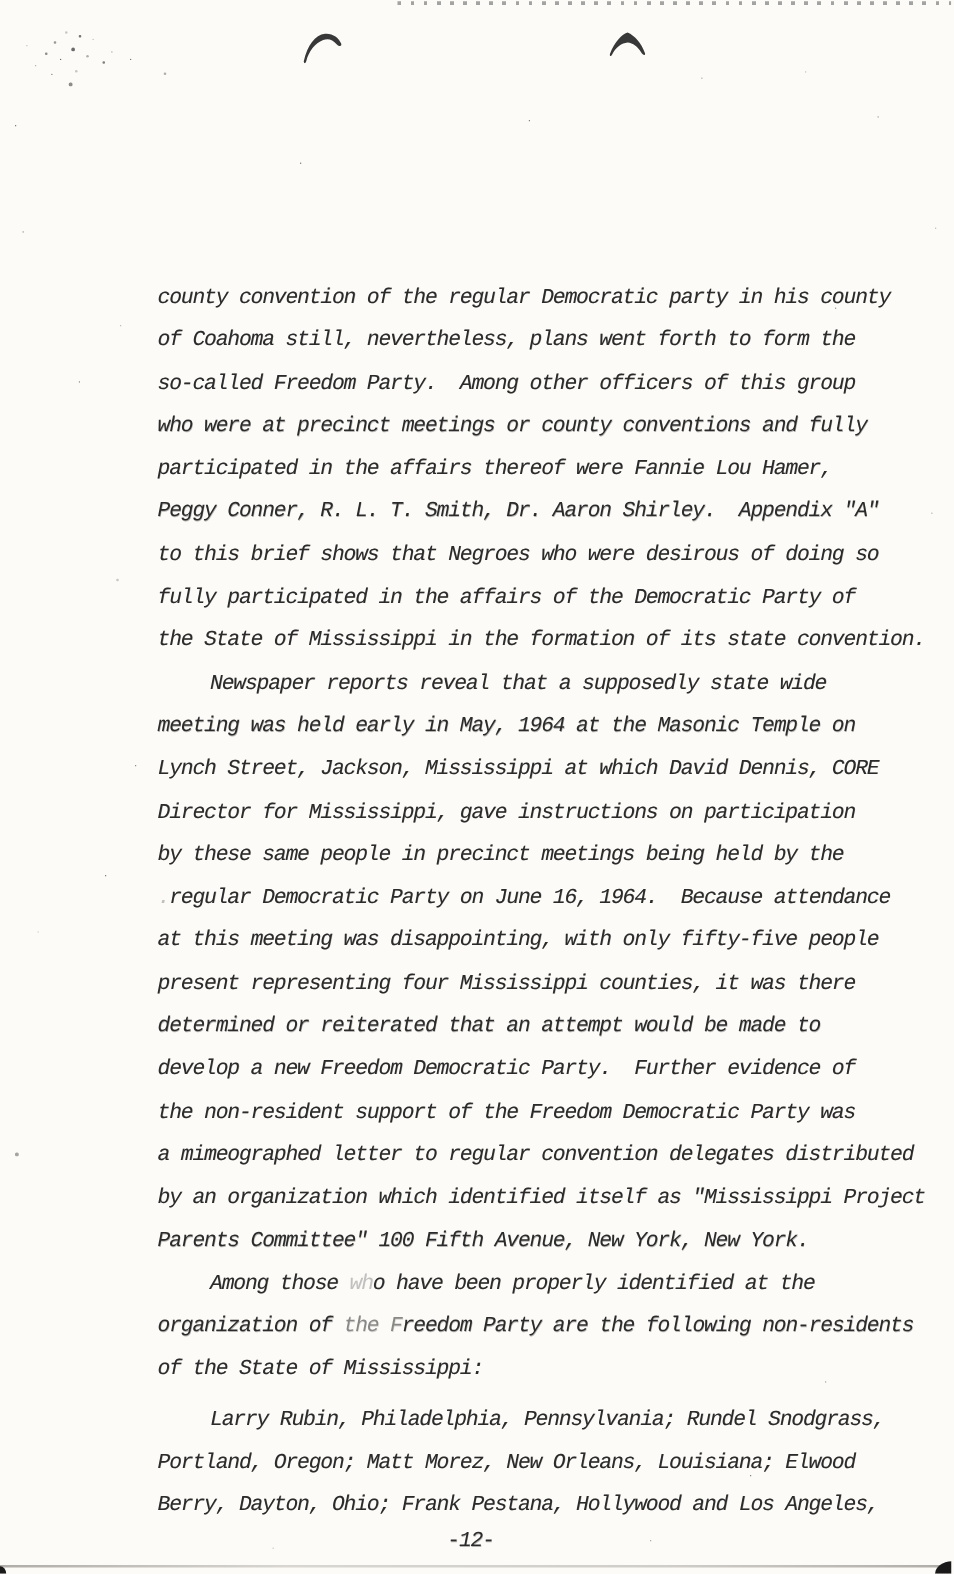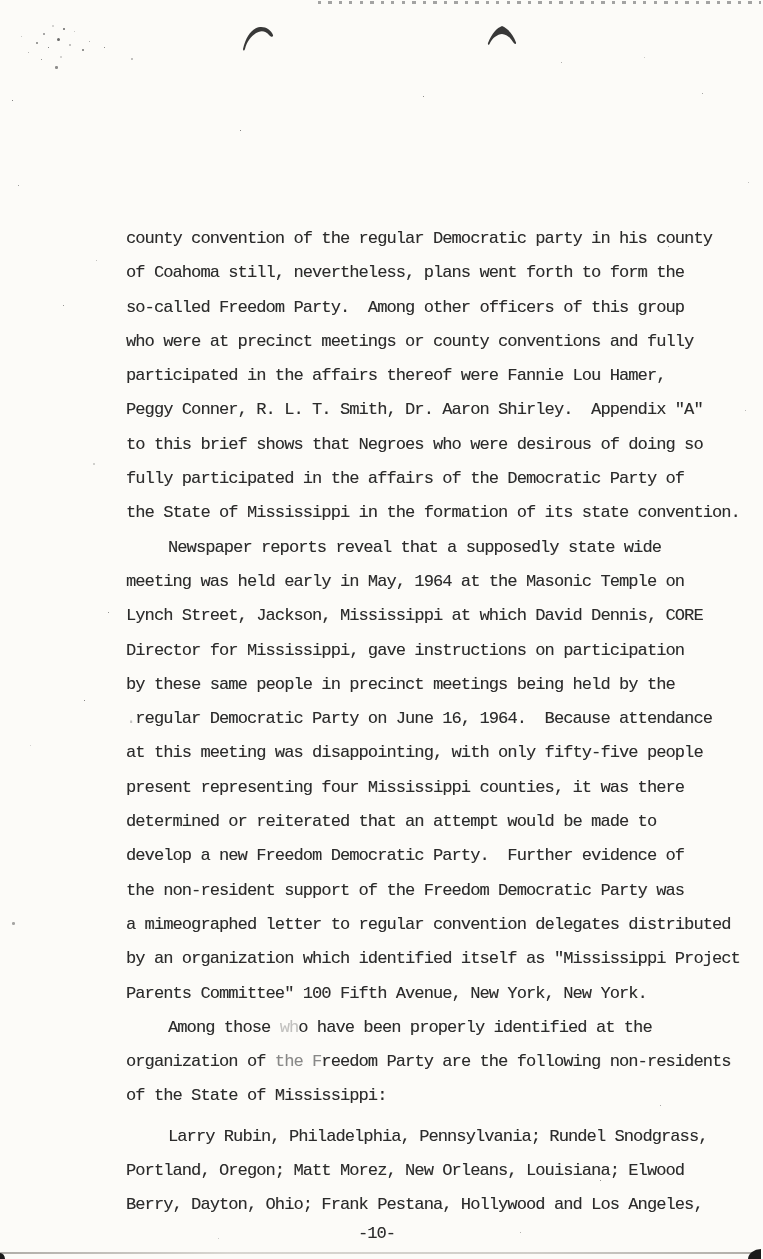--- a/index.html
+++ b/index.html
@@ -1,19 +1,19 @@
 <!DOCTYPE html>
 <html style="--paper: #fcfbf8; --ink: #2b2b2b;"><head>
 <meta charset="utf-8">
 <style>
   :root { --paper:#fcfbf8; --ink:#2b2b2b; }
   * { margin:0; padding:0; box-sizing:border-box; }
   html,body { width:763px; height:1259px; }
   body { background:var(--paper); font-family:"Liberation Mono","DejaVu Sans Mono",monospace; overflow:hidden; }
-  .page { position:relative; width:761px; height:1259px; background:var(--paper); overflow:hidden; }
+  .page { position:relative; width:761px; height:1259px; background:var(--paper); overflow:hidden;font-style:italic; }
 
   
   .dotted-edge { position:absolute; left:318px; right:0; top:1px; height:3px; opacity:.8;
     background:repeating-linear-gradient(90deg,#8d8d8d 0 3px,transparent 3px 10.5px); }
 
   
   .mark { position:absolute; }
   .mark-left  { left:242px; top:25px; }
   .mark-right { left:486px; top:25px; }
 
@@ -94,19 +94,19 @@
       <div class="speck" style="left: 520px; top: 1232px; width: 1px; height: 1px; opacity: 0.47;"></div>
       <div class="speck" style="left: 218px; top: 1238px; width: 1.2px; height: 1.2px; opacity: 0.31;"></div>
       <div class="speck" style="left: 600px; top: 1180px; width: 1px; height: 1px; opacity: 0.69;"></div>
       <div class="speck" style="left: 660px; top: 1105px; width: 1px; height: 1px; opacity: 0.53;"></div>
       <div class="speck" style="left: 96px; top: 260px; width: 1.2px; height: 1.2px; opacity: 0.36;"></div>
       <div class="speck" style="left: 84px; top: 700px; width: 1.3px; height: 1.3px; opacity: 0.75;"></div>
     </div>
 
   <div id="text-block" class="text"><div class="line"><span>county convention of the regular Democratic party in his county</span></div><div class="line"><span>of Coahoma still, nevertheless, plans went forth to form the</span></div><div class="line"><span>so-called Freedom Party.  Among other officers of this group</span></div><div class="line"><span>who were at precinct meetings or county conventions and fully</span></div><div class="line"><span>participated in the affairs thereof were Fannie Lou Hamer,</span></div><div class="line"><span>Peggy Conner, R. L. T. Smith, Dr. Aaron Shirley.  Appendix "A"</span></div><div class="line"><span>to this brief shows that Negroes who were desirous of doing so</span></div><div class="line"><span>fully participated in the affairs of the Democratic Party of</span></div><div class="line"><span>the State of Mississippi in the formation of its state convention.</span></div><div class="line indent"><span>Newspaper reports reveal that a supposedly state wide</span></div><div class="line"><span>meeting was held early in May, 1964 at the Masonic Temple on</span></div><div class="line"><span>Lynch Street, Jackson, Mississippi at which David Dennis, CORE</span></div><div class="line"><span>Director for Mississippi, gave instructions on participation</span></div><div class="line"><span>by these same people in precinct meetings being held by the</span></div><div class="line"><span class="faded">.</span><span>regular Democratic Party on June 16, 1964.  Because attendance</span></div><div class="line"><span>at this meeting was disappointing, with only fifty-five people</span></div><div class="line"><span>present representing four Mississippi counties, it was there</span></div><div class="line"><span>determined or reiterated that an attempt would be made to</span></div><div class="line"><span>develop a new Freedom Democratic Party.  Further evidence of</span></div><div class="line"><span>the non-resident support of the Freedom Democratic Party was</span></div><div class="line"><span>a mimeographed letter to regular convention delegates distributed</span></div><div class="line"><span>by an organization which identified itself as "Mississippi Project</span></div><div class="line"><span>Parents Committee" 100 Fifth Avenue, New York, New York.</span></div><div class="line indent"><span>Among those </span><span class="faded">wh</span><span>o have been properly identified at the</span></div><div class="line"><span>organization of </span><span class="dim">the</span><span> </span><span class="dim">F</span><span>reedom Party are the following non-residents</span></div><div class="line"><span>of the State of Mississippi:</span></div><div class="line indent space-before"><span>Larry Rubin, Philadelphia, Pennsylvania; Rundel Snodgrass,</span></div><div class="line"><span>Portland, Oregon; Matt Morez, New Orleans, Louisiana; Elwood</span></div><div class="line"><span>Berry, Dayton, Ohio; Frank Pestana, Hollywood and Los Angeles,</span></div></div>
 
-  <div class="page-number">-10-</div>
+  <div class="page-number">-12-</div>
 
   <div class="bottom-line"></div>
   <div class="corner corner-left"></div>
   <div class="corner corner-right"></div>
 
 </div>
 
 </body></html>

